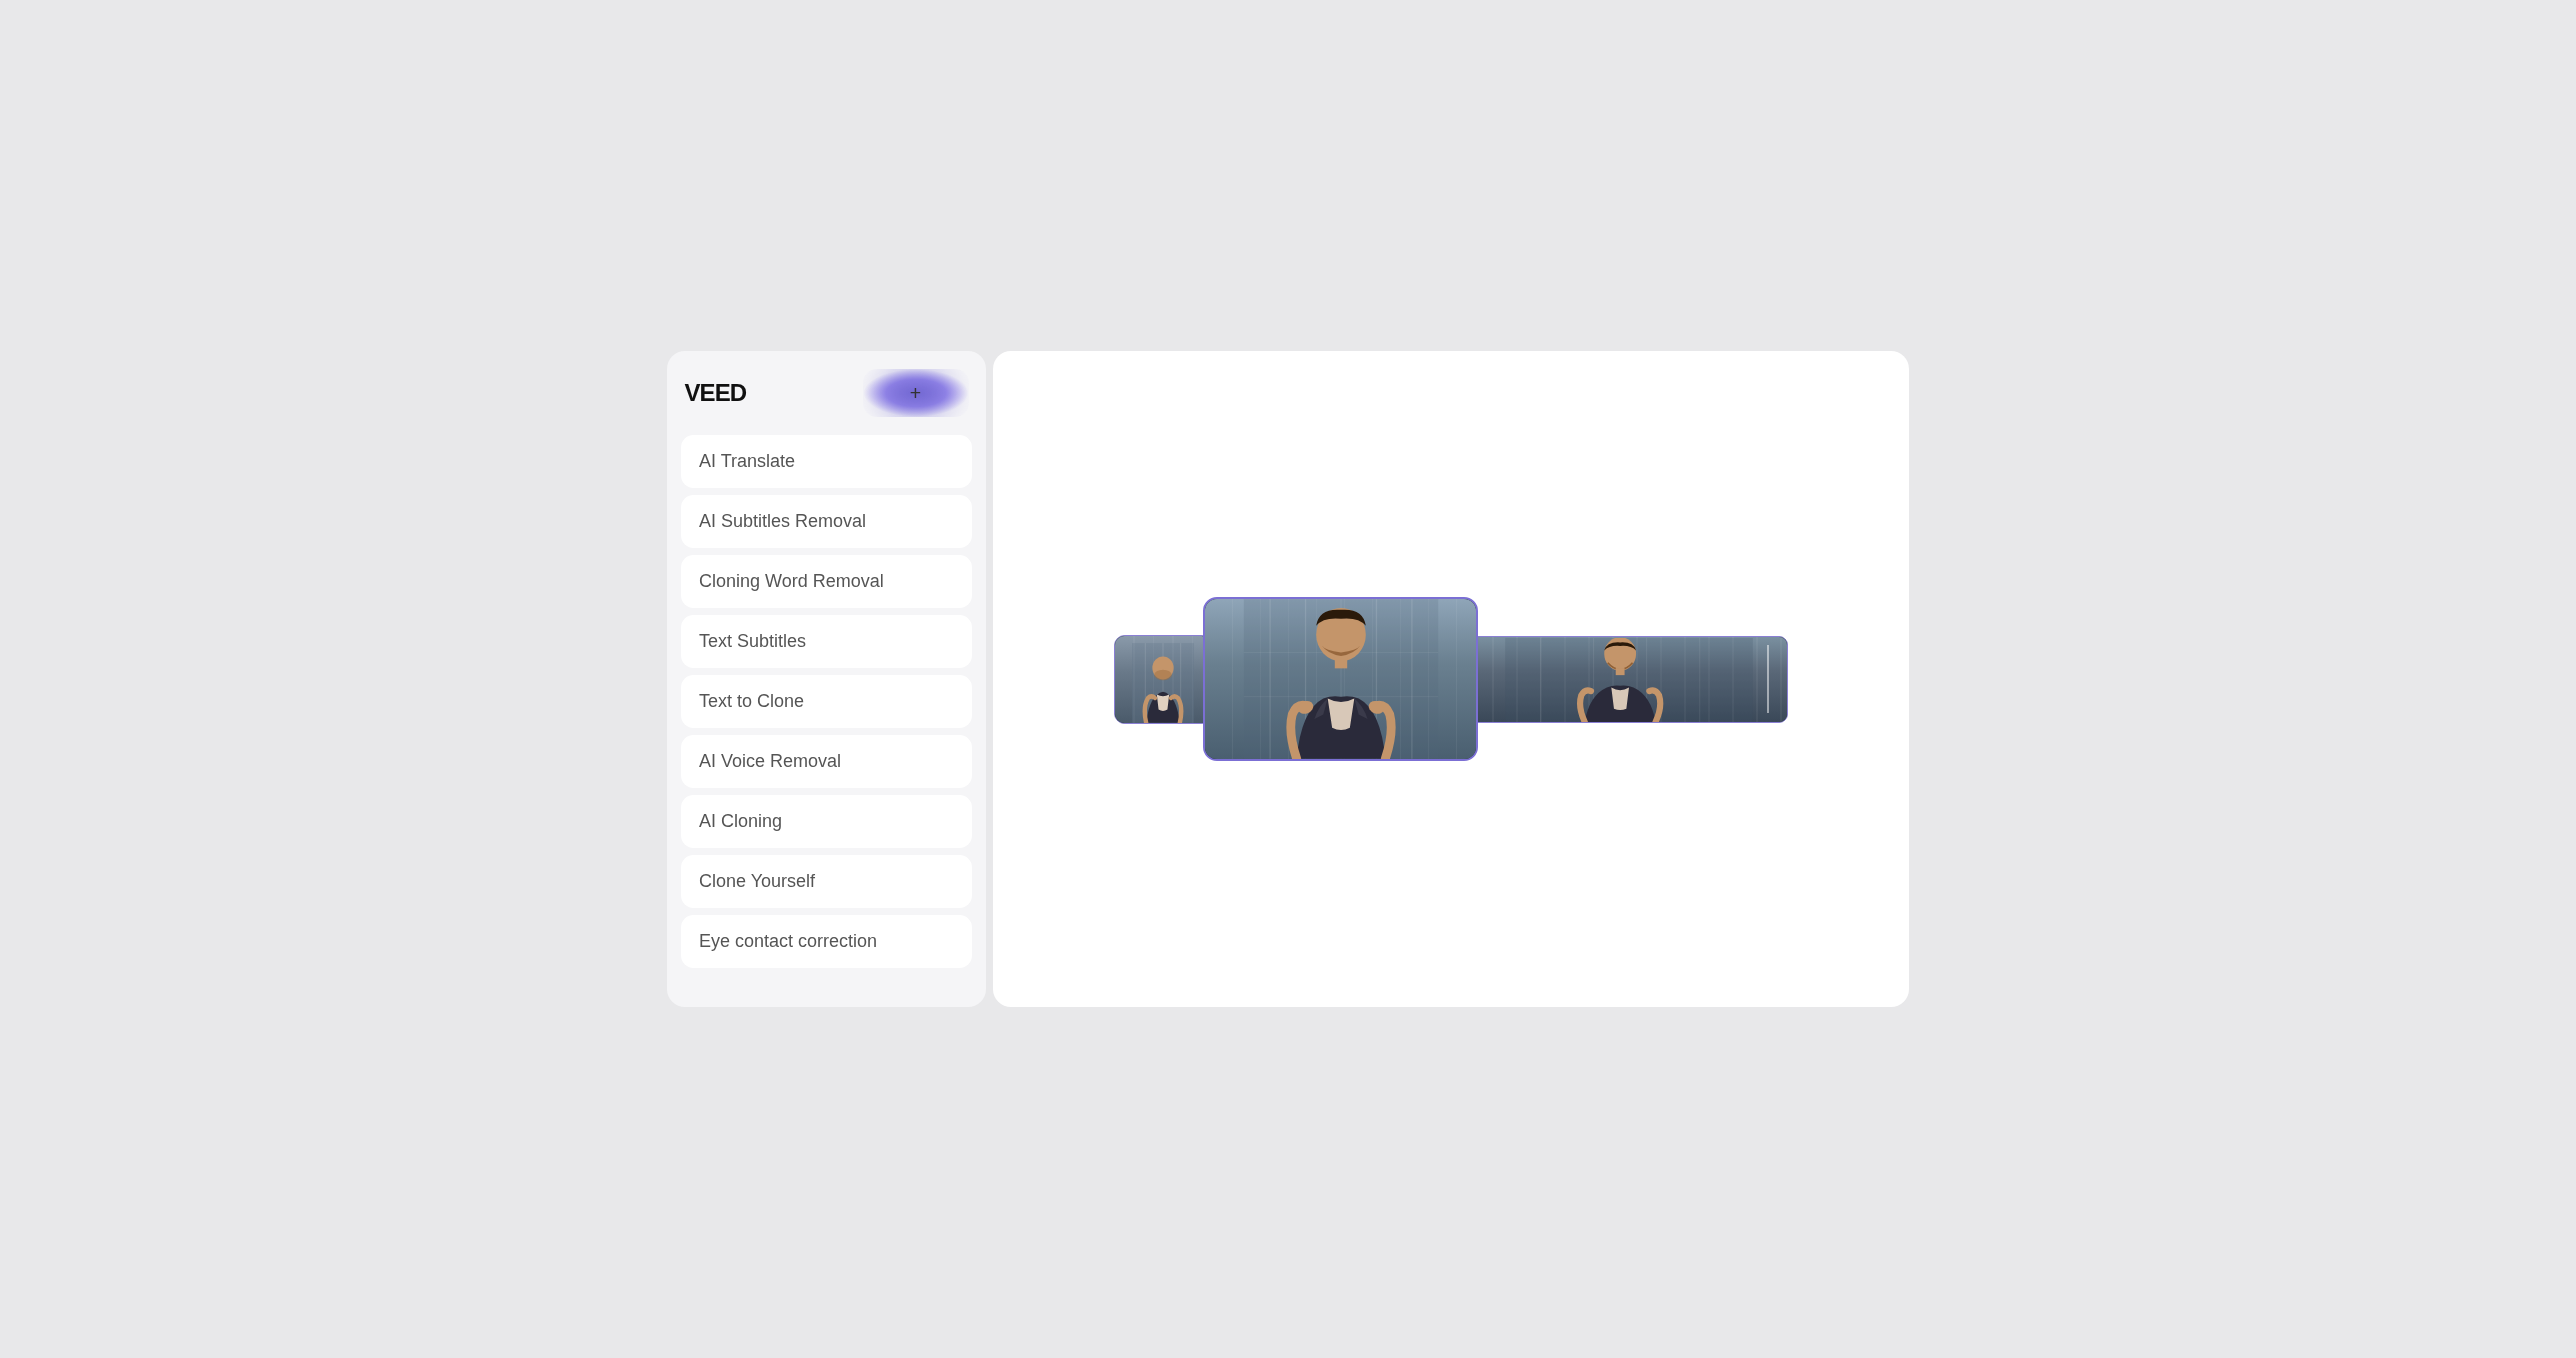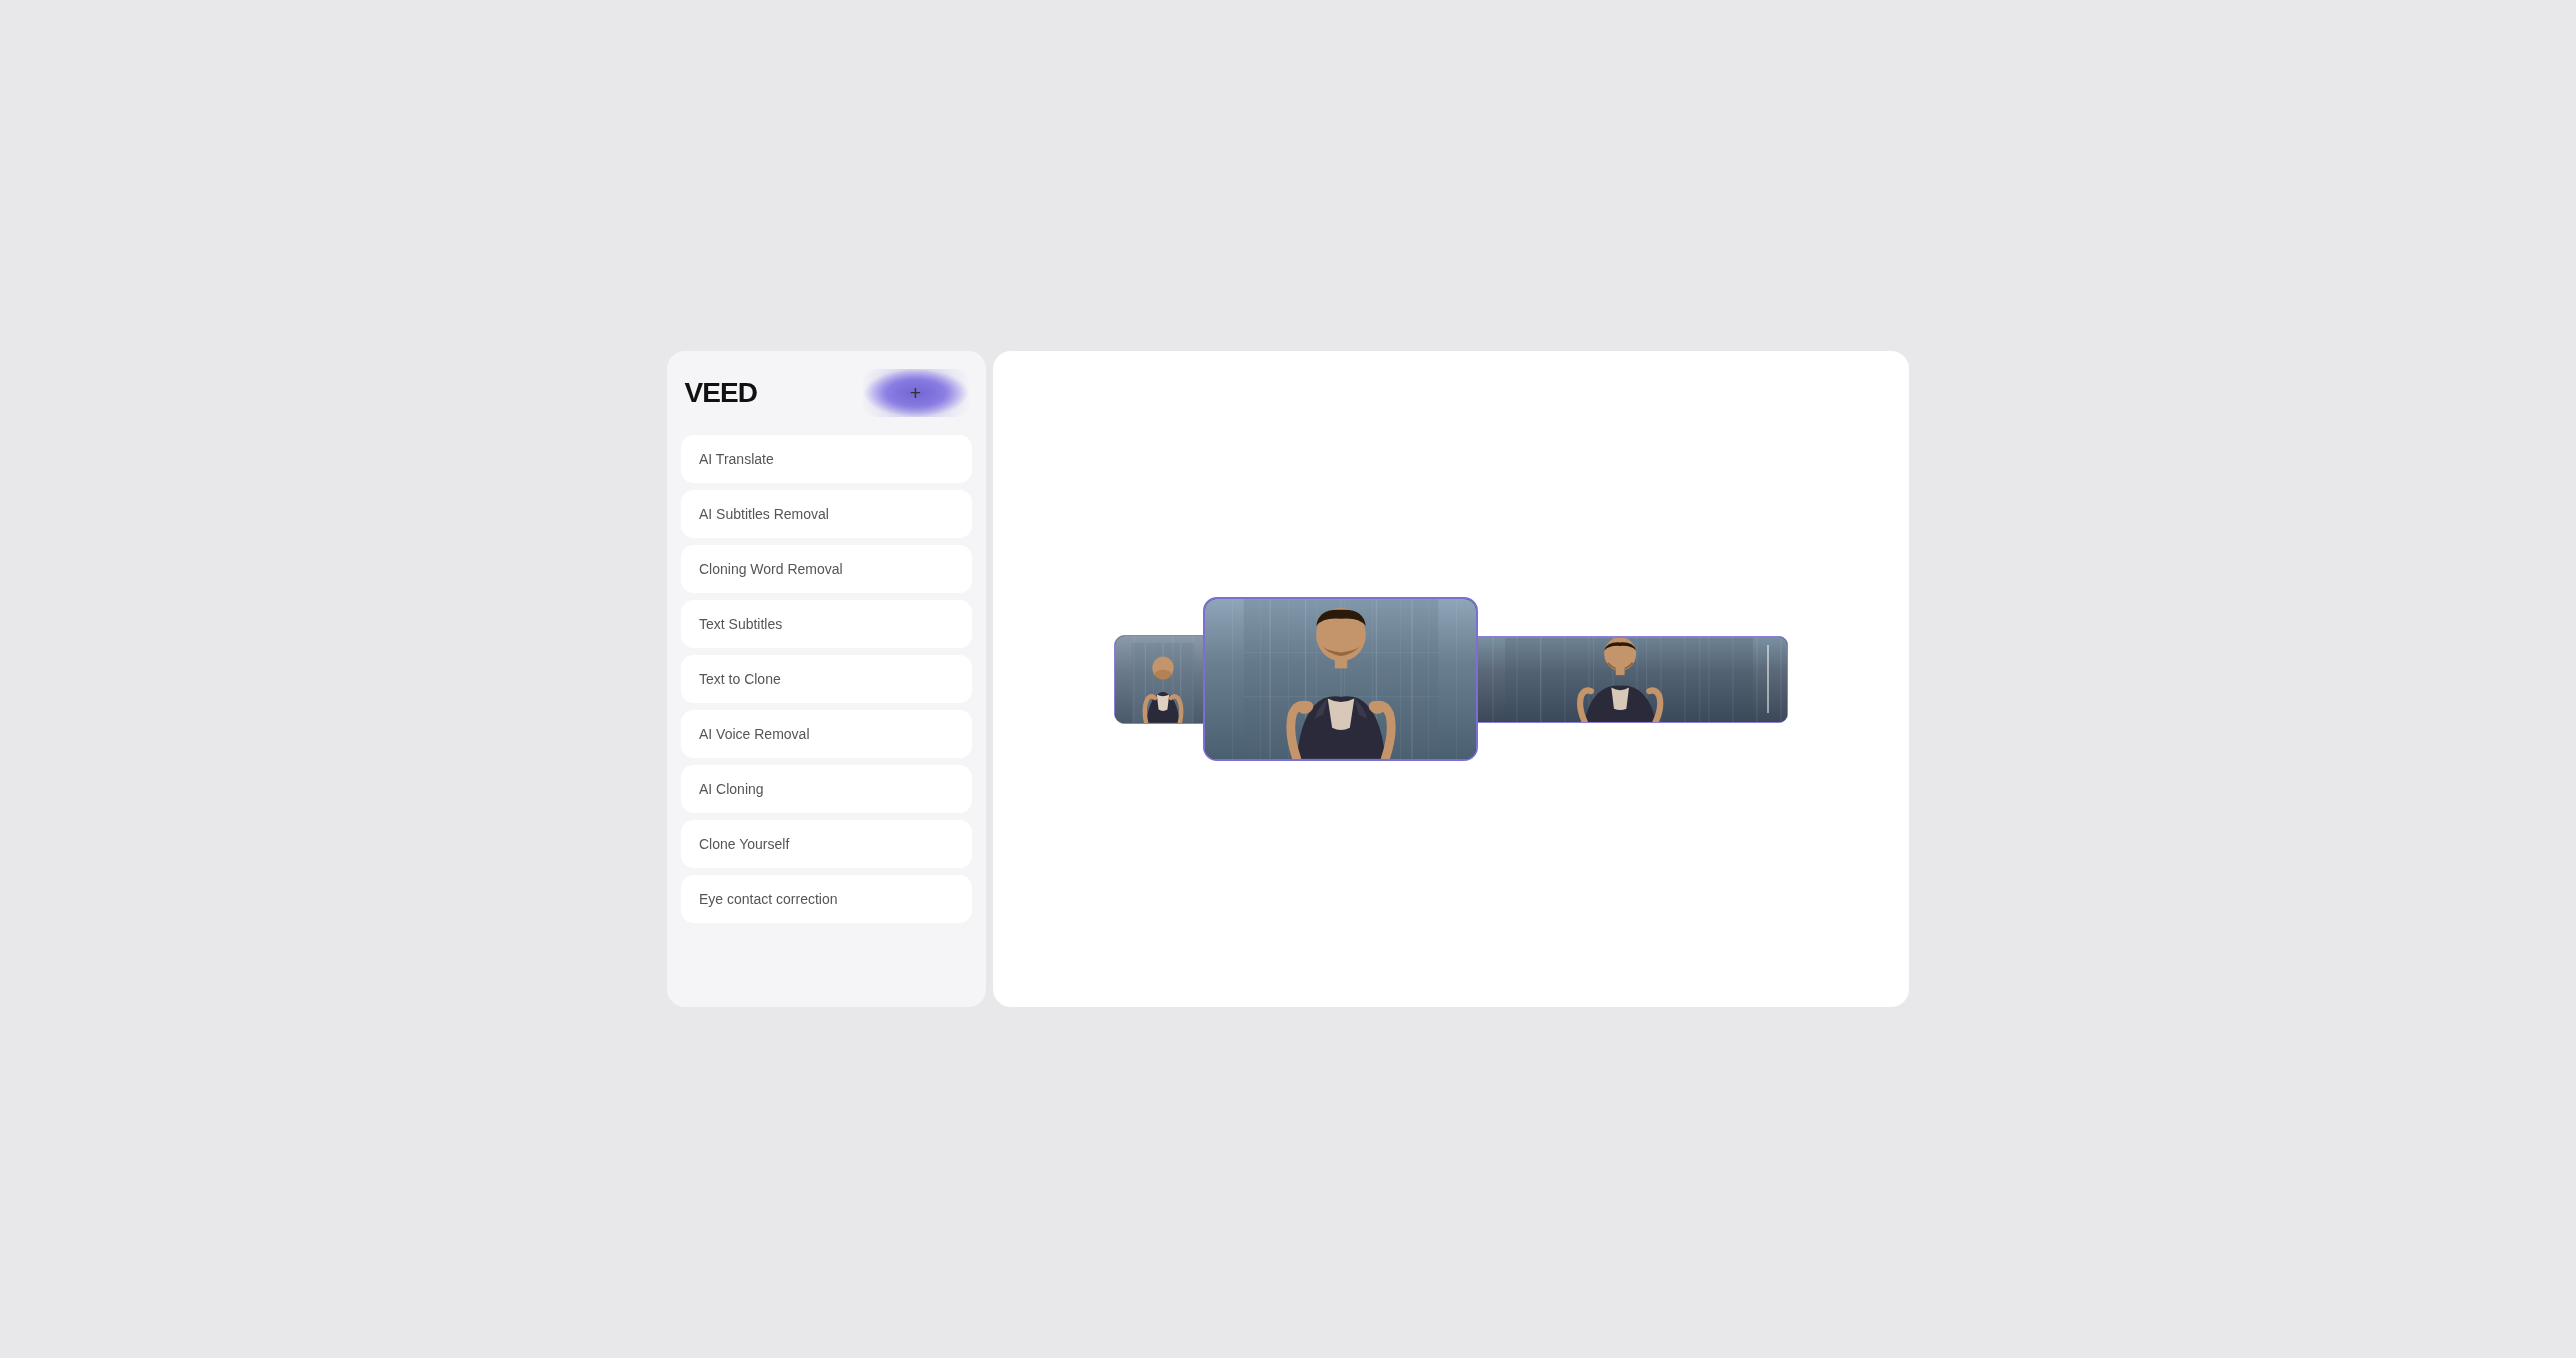--- a/index.html
+++ b/index.html
@@ -40,21 +40,21 @@
 
     .sidebar-header {
       display: flex;
       align-items: center;
       justify-content: space-between;
       margin-bottom: 10.6px;
       padding: 0 3.5px;
     }
 
     .logo {
-      font-size: 28px;
+      font-size: 24px;
       font-weight: 900;
       color: #111;
       letter-spacing: -0.9px;
     }
 
     .new-button {
       display: flex;
       align-items: center;
       justify-content: center;
       width: 106px;
@@ -89,21 +89,21 @@
       border-radius: 12.4px;
       padding: 16px 18px;
       cursor: pointer;
       transition: background 0.15s;
       border: none;
       text-align: left;
       width: 100%;
     }
 
     .sidebar-item-label {
-      font-size: 14px;
+      font-size: 18px;
       color: #555;
       font-weight: 400;
     }
 
     
     .main-content {
       flex: 1;
       background: #fff;
       border-radius: 18px;
       display: flex;

